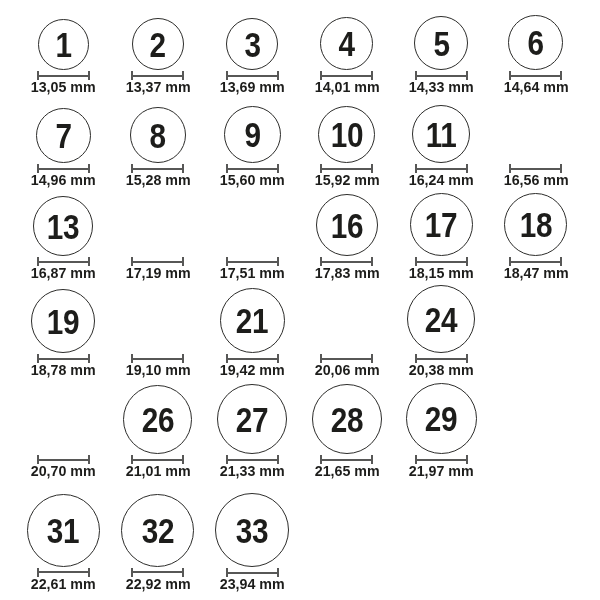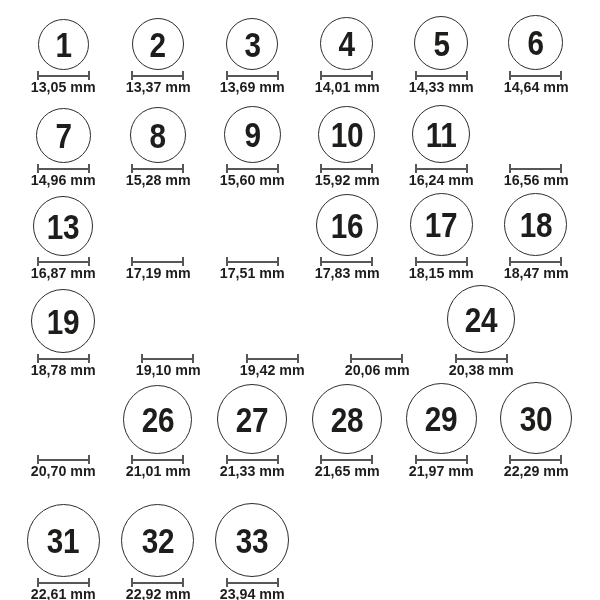--- a/index.html
+++ b/index.html
@@ -5,23 +5,23 @@
   html,body{margin:0;padding:0;}
   body{
     width:600px;height:600px;overflow:hidden;background:#ffffff;
     font-family:"Liberation Sans","DejaVu Sans",sans-serif;
   }
   .chart{width:600px;height:600px;display:flex;flex-direction:column;}
   .row{display:flex;align-items:flex-end;padding-left:16px;box-sizing:border-box;}
   .row:nth-child(1){height:95px;padding-bottom:2px;}
   .row:nth-child(2){height:93px;padding-bottom:2px;}
   .row:nth-child(3){height:95px;padding-bottom:4px;}
-  .row:nth-child(4){height:97px;padding-bottom:4px;gap:10px;}
+  .row:nth-child(4){height:97px;padding-bottom:4px;}
   .row:nth-child(5){height:103px;padding-bottom:6px;}
-  .row:nth-child(6){height:117px;}
+  .row:nth-child(6){height:117px;align-items:center;}
   .cell{width:94.5px;flex:0 0 auto;display:flex;flex-direction:column;align-items:center;}
   .circle{
     border:1.5px solid var(--circle-border,#2d2d2b);
     border-radius:50%;box-sizing:border-box;background:#fff;
     display:flex;align-items:center;justify-content:center;
     margin-bottom:1px;
   }
   .num{
     font-weight:700;font-size:35px;line-height:1;letter-spacing:-0.5px;
     color:var(--text,#1d1d1b);transform:scaleX(.85);
@@ -173,20 +173,23 @@
           <span class="num">19</span>
         </div>
         <div class="dline"></div>
         <div class="mm">18,78 mm</div>
       </div>
       <div class="cell">
         <div class="dline"></div>
         <div class="mm">19,10 mm</div>
       </div>
       <div class="cell">
+        <div class="circle" style="width:65px;height:65px">
+          <span class="num">21</span>
+        </div>
         <div class="dline"></div>
         <div class="mm">19,42 mm</div>
       </div>
       <div class="cell">
         <div class="dline"></div>
         <div class="mm">20,06 mm</div>
       </div>
       <div class="cell">
         <div class="circle" style="width:68px;height:68px">
           <span class="num">24</span>
@@ -220,27 +223,20 @@
         </div>
         <div class="dline"></div>
         <div class="mm">21,65 mm</div>
       </div>
       <div class="cell">
         <div class="circle" style="width:71px;height:71px">
           <span class="num">29</span>
         </div>
         <div class="dline"></div>
         <div class="mm">21,97 mm</div>
-      </div>
-      <div class="cell">
-        <div class="circle" style="width:72px;height:72px">
-          <span class="num">30</span>
-        </div>
-        <div class="dline"></div>
-        <div class="mm">22,29 mm</div>
       </div>
     </div>
     <div class="row">
       <div class="cell">
         <div class="circle" style="width:73px;height:73px">
           <span class="num">31</span>
         </div>
         <div class="dline"></div>
         <div class="mm">22,61 mm</div>
       </div>

